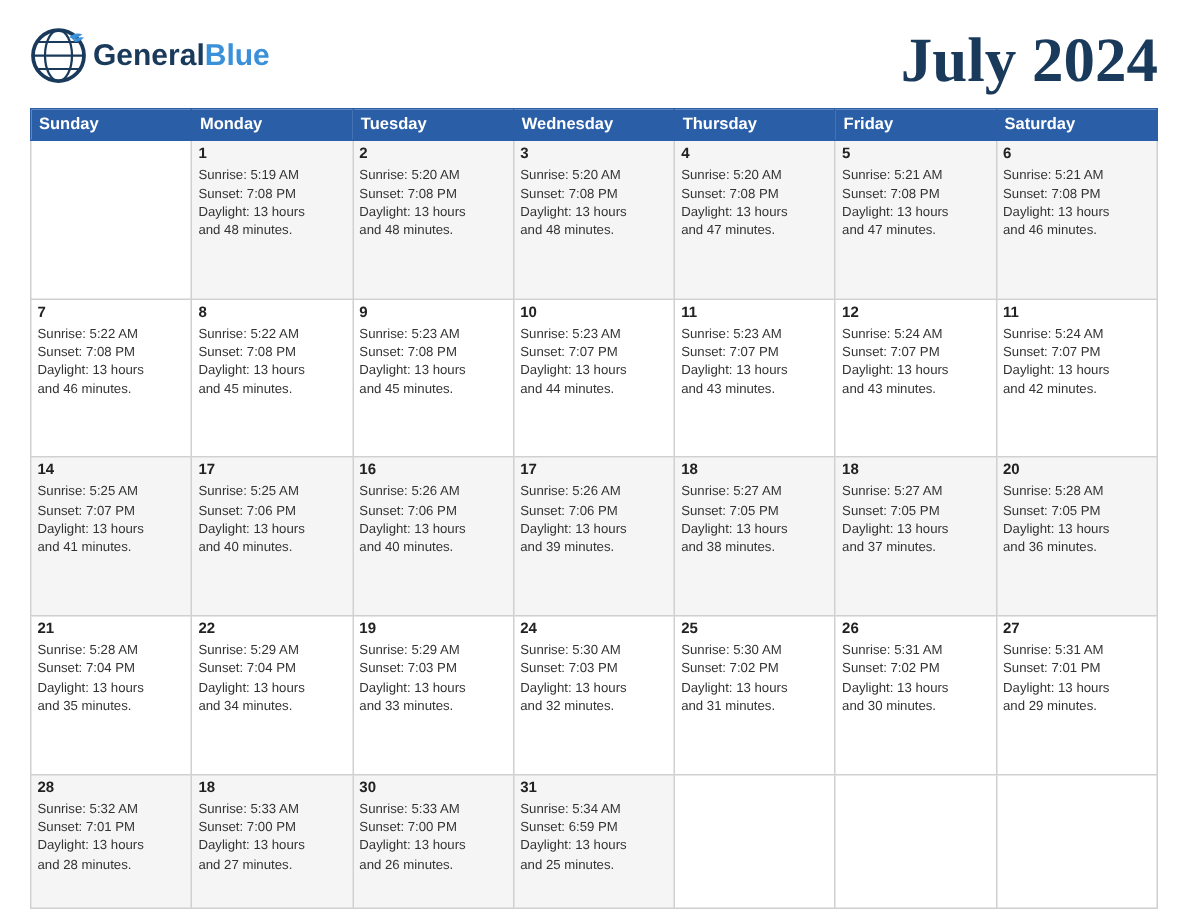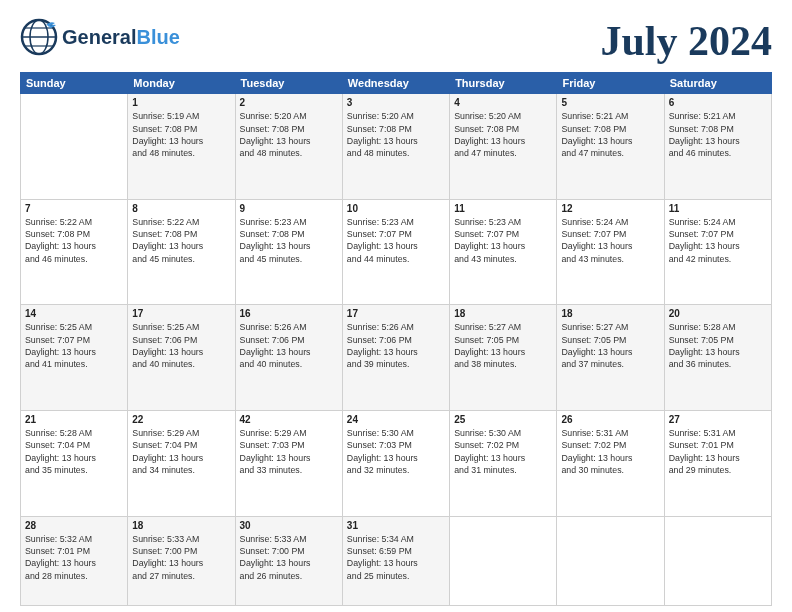--- a/index.html
+++ b/index.html
@@ -223,21 +223,21 @@
         <tr>
           <td>
             <span class="day-num">21</span>
             <div class="day-info">Sunrise: 5:28 AM<br>Sunset: 7:04 PM<br>Daylight: 13 hours<br>and 35 minutes.</div>
           </td>
           <td>
             <span class="day-num">22</span>
             <div class="day-info">Sunrise: 5:29 AM<br>Sunset: 7:04 PM<br>Daylight: 13 hours<br>and 34 minutes.</div>
           </td>
           <td>
-            <span class="day-num">42</span>
+            <span class="day-num">19</span>
             <div class="day-info">Sunrise: 5:29 AM<br>Sunset: 7:03 PM<br>Daylight: 13 hours<br>and 33 minutes.</div>
           </td>
           <td>
             <span class="day-num">24</span>
             <div class="day-info">Sunrise: 5:30 AM<br>Sunset: 7:03 PM<br>Daylight: 13 hours<br>and 32 minutes.</div>
           </td>
           <td>
             <span class="day-num">25</span>
             <div class="day-info">Sunrise: 5:30 AM<br>Sunset: 7:02 PM<br>Daylight: 13 hours<br>and 31 minutes.</div>
           </td>

